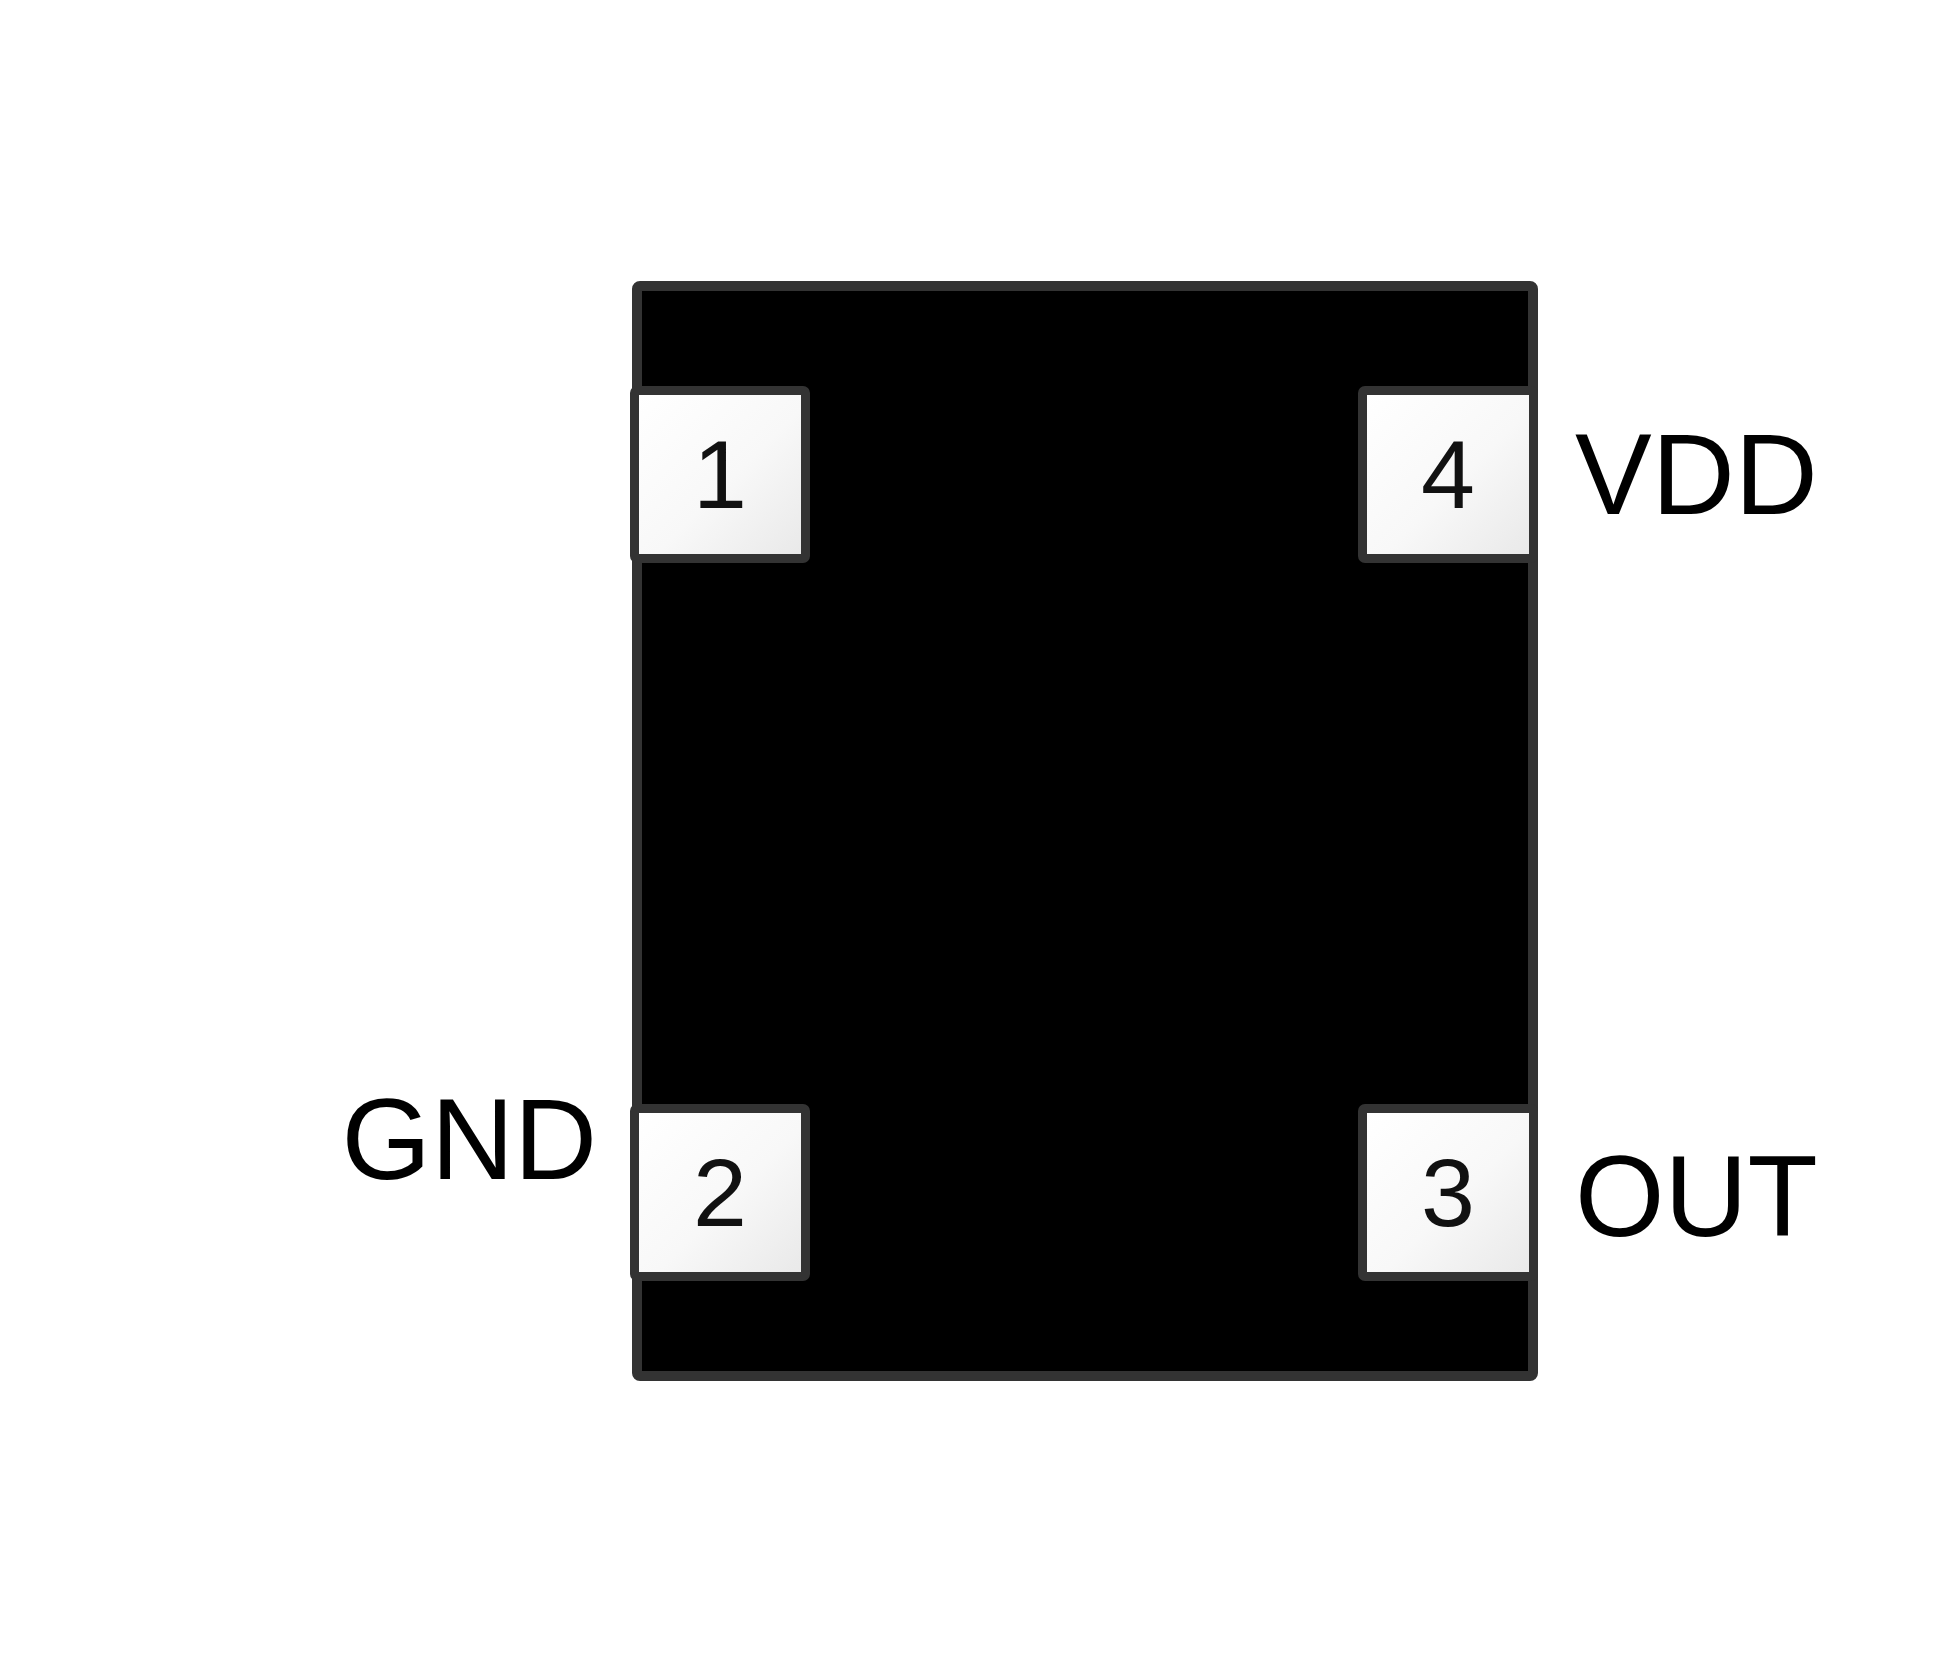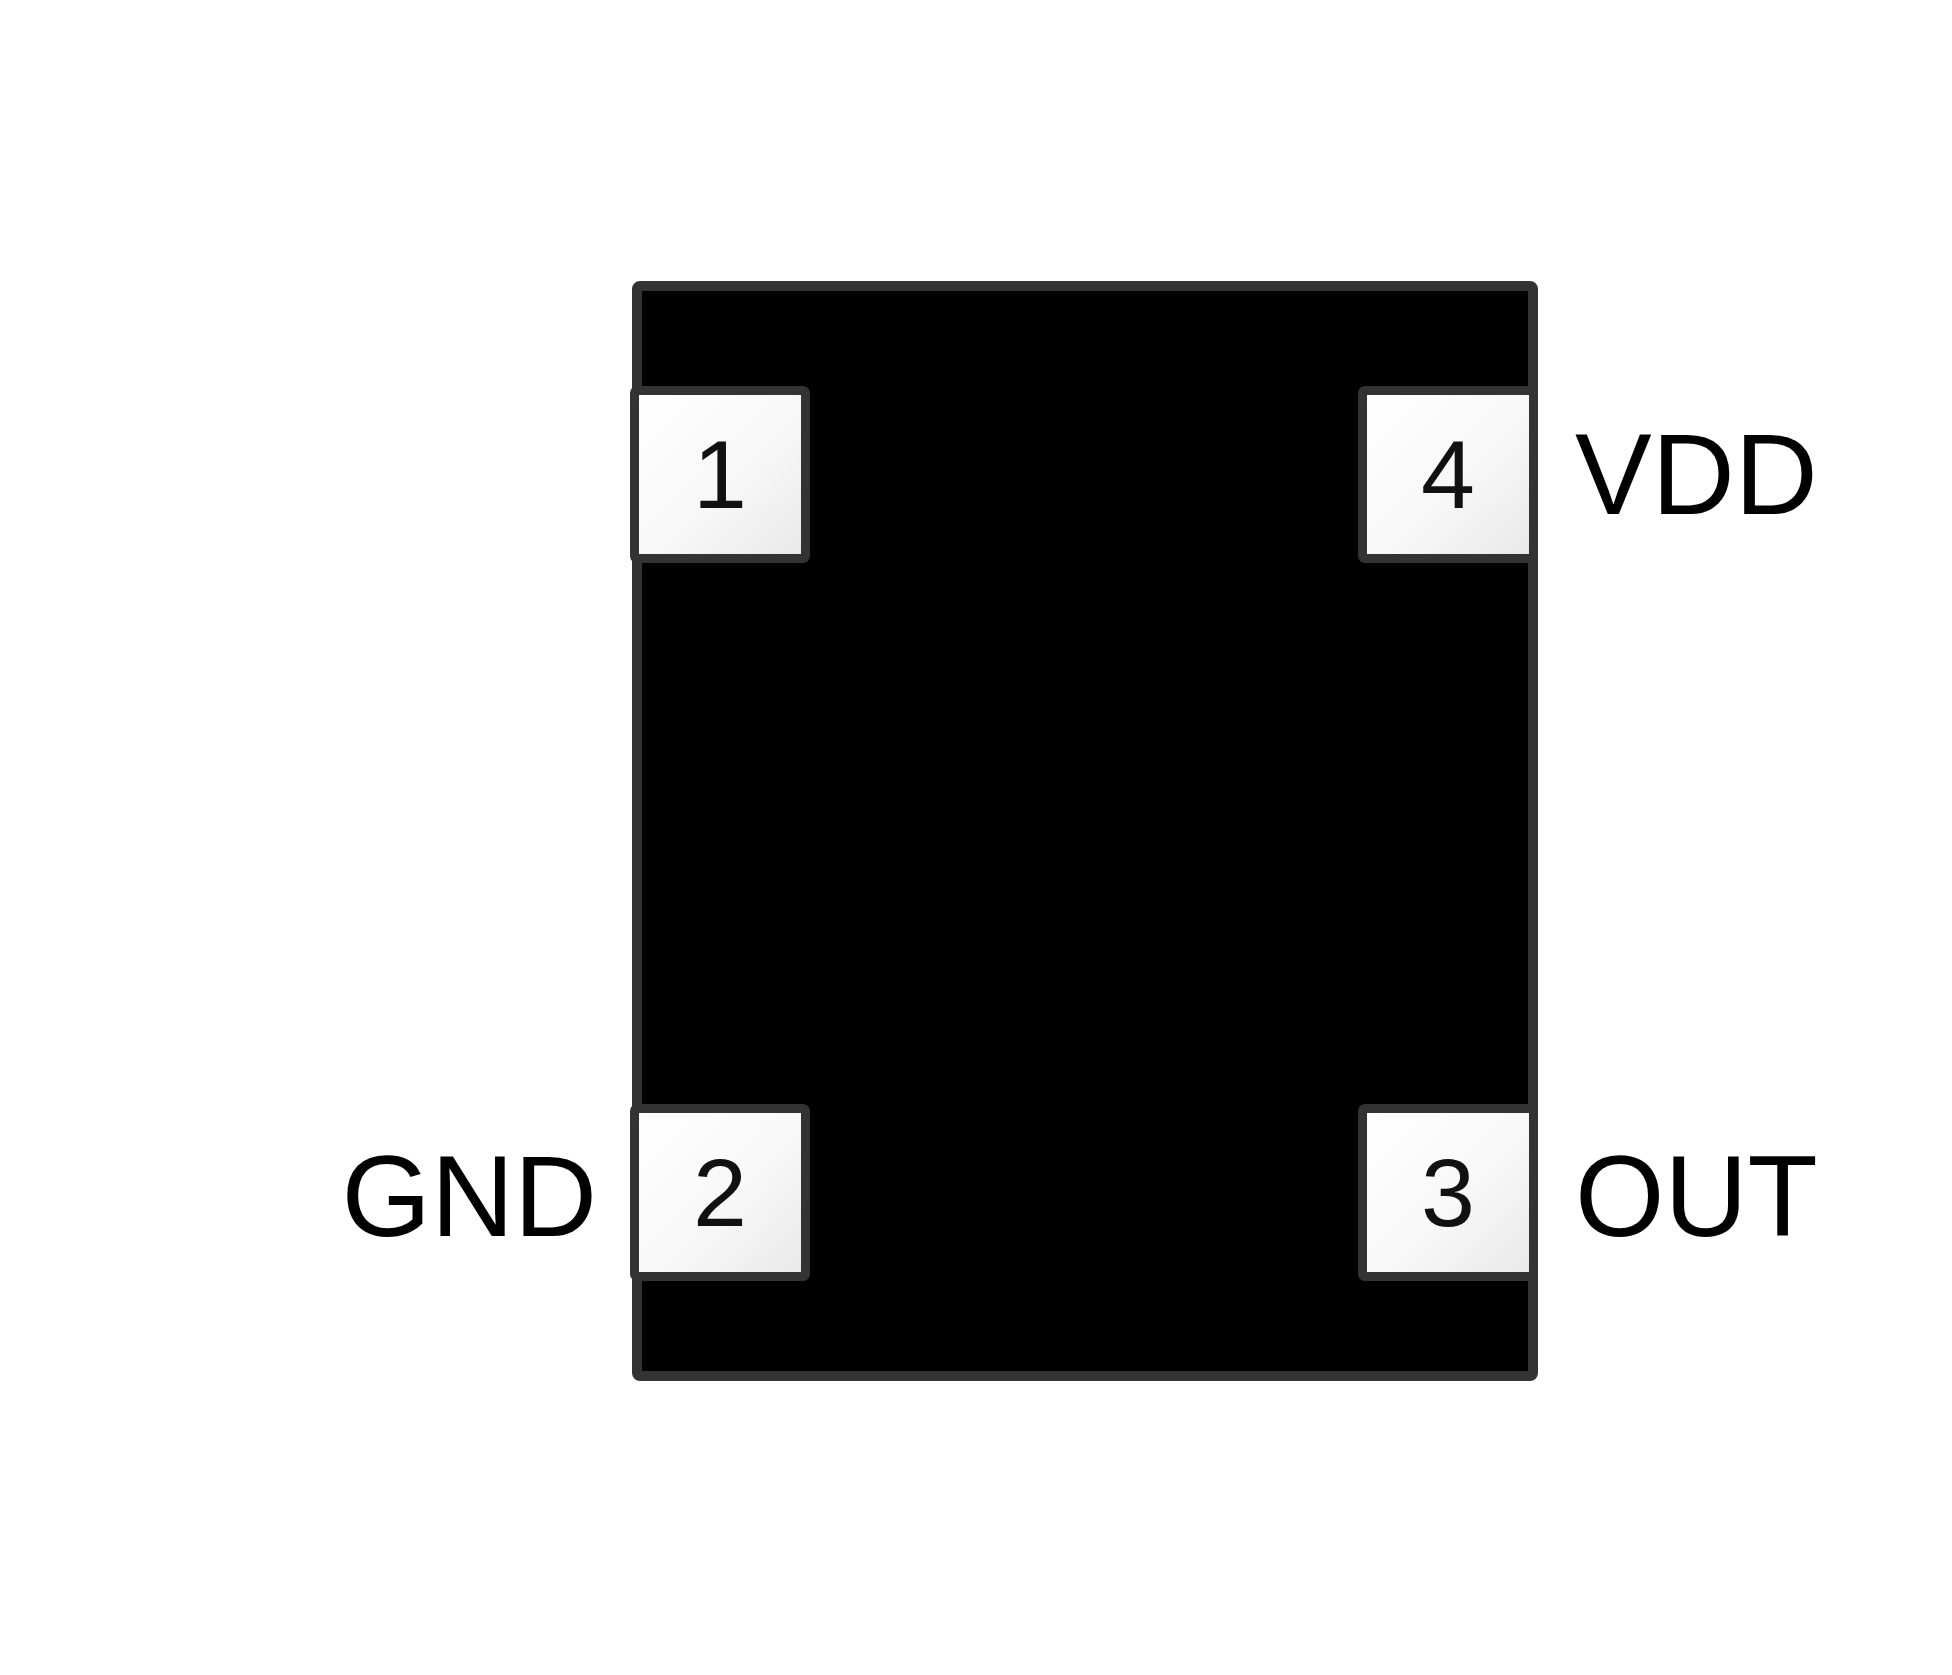--- a/index.html
+++ b/index.html
@@ -50,21 +50,21 @@
 
   .pin-label {
     position: absolute;
     font-size: 115px;
     line-height: 1;
     color: #000000;
     white-space: nowrap;
   }
   .label-left { text-align: right; }
   .lbl-1 { right: 1355px; top: 417px;  }
-  .lbl-2 { right: 1355px; top: 1139px; }
+  .lbl-2 { right: 1355px; top: 1082px; }
   .lbl-4 { left: 1575px;  top: 417px;  }
   .lbl-3 { left: 1575px;  top: 1139px; }
 
   .ov {
     position: relative;
     display: inline-block;
   }
   .ov-bar {
     position: absolute;
     left: 2px;

